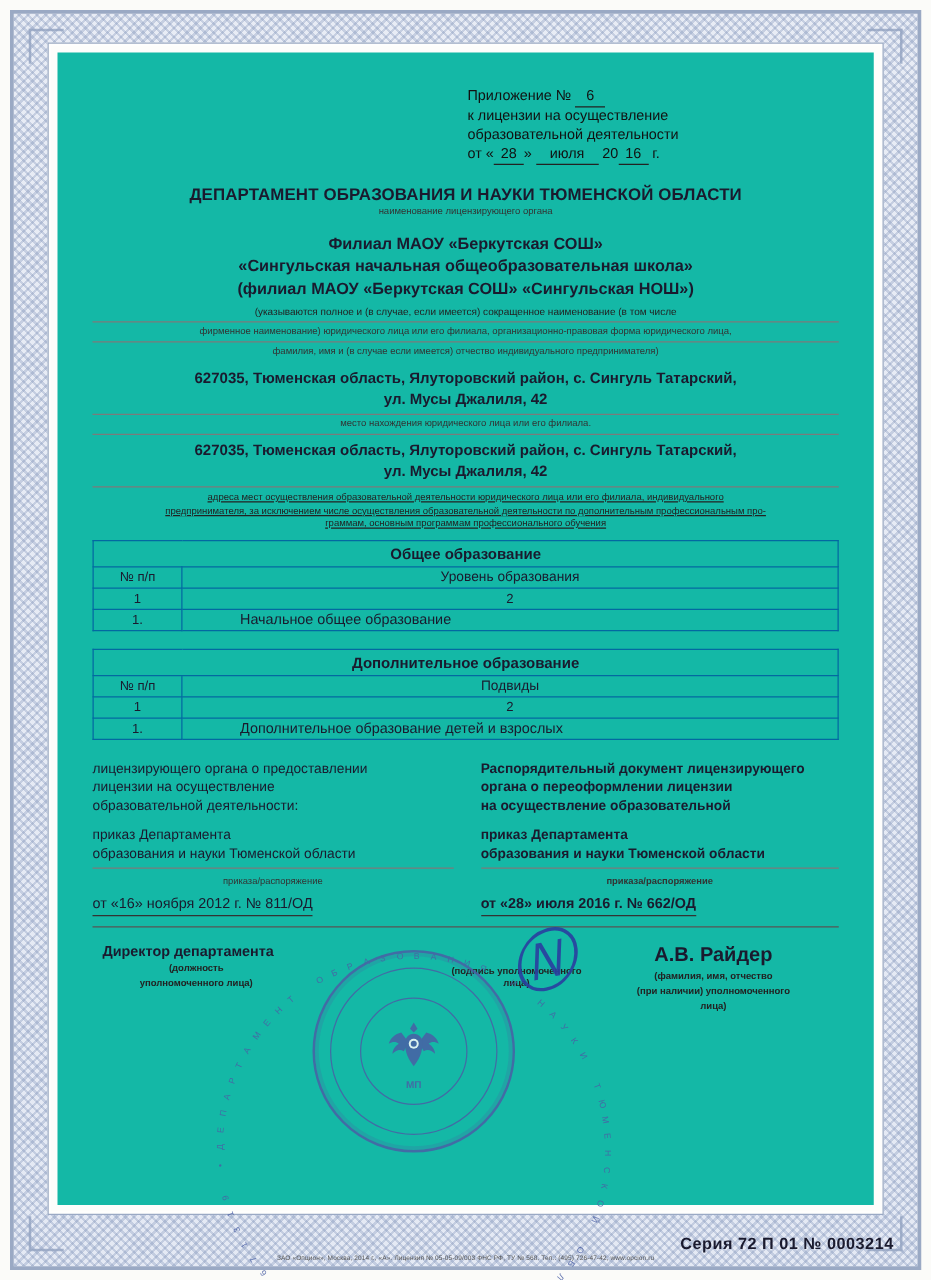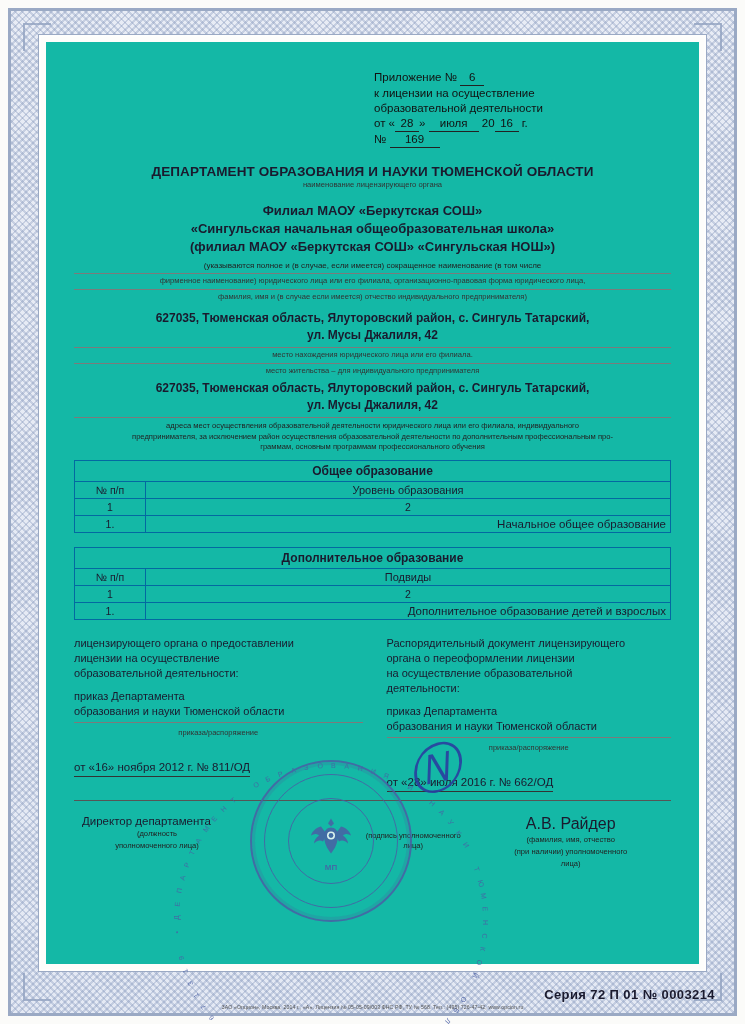--- a/index.html
+++ b/index.html
@@ -124,20 +124,21 @@
     line-height: 17px;
     margin-top: 8px;
   }
   .caption-block {
     text-align: center;
     font-size: 7.6px;
     line-height: 10.5px;
     color: #222;
     margin-top: 3px;
     padding: 0 8px;
+    text-decoration: underline;
   }
 
   
   table.edu {
     width: 100%;
     border-collapse: collapse;
     margin-top: 7px;
     font-size: 11.5px;
   }
   table.edu td, table.edu th {
@@ -159,53 +160,53 @@
     text-align: center;
     font-size: 11px;
   }
   table.edu .c-idx {
     text-align: center;
     font-size: 10.5px;
   }
   table.edu .c-val {
     padding-left: 46px;
     font-size: 11.5px;
-    text-align: right;
   }
 
   
   .orders {
     display: flex;
     margin-top: 16px;
     font-size: 11px;
     line-height: 15px;
   }
   .orders .col {
     width: 50%;
     box-sizing: border-box;
   }
   .orders .col.left { padding-right: 10px; }
-  .orders .col.right { padding-left: 10px; border-left: 4px solid #14b8a6; }
+  .orders .col.right { padding-left: 10px; border-left: 2px solid #14b8a6; font-weight: bold; }
   .orders .sep { font-size: 7.5px; color: #333; text-align: center; margin-top: 2px; }
   .orders .date-line {
-    margin-top: 20px;
+    margin-top: 4px;
     font-size: 11.5px;
     border-bottom: 1px solid #333;
     display: inline-block;
     padding-bottom: 1px;
   }
 
   .divider-full { border-top: 1px solid #555; margin-top: 8px; }
 
   
   .sign {
     display: flex;
     margin-top: 14px;
     font-size: 11.5px;
     position: relative;
+    font-weight: bold;
   }
   .sign .left { width: 45%; padding-left: 8px; }
   .sign .mid { width: 20%; margin-left: 16px; }
   .sign .right { width: 35%; text-align: center; }
   .sign .sub {
     font-size: 7.6px;
     color: #222;
     text-align: center;
     line-height: 10px;
     margin-top: 2px;
@@ -318,24 +319,20 @@
           <span class="u">6</span>
         </div>
         <div class="row">к лицензии на осуществление</div>
         <div class="row">образовательной деятельности</div>
         <div class="row">
           <span>от «</span><span class="u">28</span><span>»</span>
           <span class="u-wide">июля</span>
           <span>20</span><span class="u">16</span>
           <span>г.</span>
         </div>
-        <div class="row">
-          <span>№</span>
-          <span class="u-wide">169</span>
-        </div>
       </div>
 
       <div class="dept-title">ДЕПАРТАМЕНТ ОБРАЗОВАНИЯ И НАУКИ ТЮМЕНСКОЙ ОБЛАСТИ</div>
       <div class="caption">наименование лицензирующего органа</div>
 
       <div class="org-name">
         <div>Филиал МАОУ «Беркутская СОШ»</div>
         <div>«Сингульская начальная общеобразовательная школа»</div>
         <div>(филиал МАОУ «Беркутская СОШ» «Сингульская НОШ»)</div>
       </div>
@@ -345,30 +342,29 @@
       <div class="rule"></div>
       <div class="caption">фамилия, имя и (в случае если имеется) отчество индивидуального предпринимателя)</div>
 
       <div class="addr">
         <div>627035, Тюменская область, Ялуторовский район, с. Сингуль Татарский,</div>
         <div>ул. Мусы Джалиля, 42</div>
       </div>
       <div class="rule"></div>
       <div class="caption">место нахождения юридического лица или его филиала.</div>
       <div class="rule"></div>
-      <div class="caption">место жительства – для индивидуального предпринимателя</div>
 
       <div class="addr" style="margin-top:4px;">
         <div>627035, Тюменская область, Ялуторовский район, с. Сингуль Татарский,</div>
         <div>ул. Мусы Джалиля, 42</div>
       </div>
       <div class="rule"></div>
       <div class="caption-block">
         <div>адреса мест осуществления образовательной деятельности юридического лица или его филиала, индивидуального</div>
-        <div>предпринимателя, за исключением район осуществления образовательной деятельности по дополнительным профессиональным про-</div>
+        <div>предпринимателя, за исключением числе осуществления образовательной деятельности по дополнительным профессиональным про-</div>
         <div>граммам, основным программам профессионального обучения</div>
       </div>
 
       <table class="edu">
         <tbody>
             <tr>
           <td class="th-title" colspan="2">Общее образование</td>
         </tr>
         <tr>
           <td class="c-num">№ п/п</td>
@@ -414,21 +410,20 @@
           <div>приказ Департамента</div>
           <div>образования и науки Тюменской области</div>
           <div class="rule"></div>
           <div class="sep">приказа/распоряжение</div>
           <div class="date-line">от «16» ноября 2012 г. № 811/ОД</div>
         </div>
         <div class="col right">
           <div>Распорядительный документ лицензирующего</div>
           <div>органа о переоформлении лицензии</div>
           <div>на осуществление образовательной</div>
-          <div>деятельности:</div>
           <div style="height:8px"></div>
           <div>приказ Департамента</div>
           <div>образования и науки Тюменской области</div>
           <div class="rule"></div>
           <div class="sep">приказа/распоряжение</div>
           <div class="date-line">от «28» июля 2016 г. № 662/ОД</div>
         </div>
       </div>
 
       <div class="divider-full"></div>

